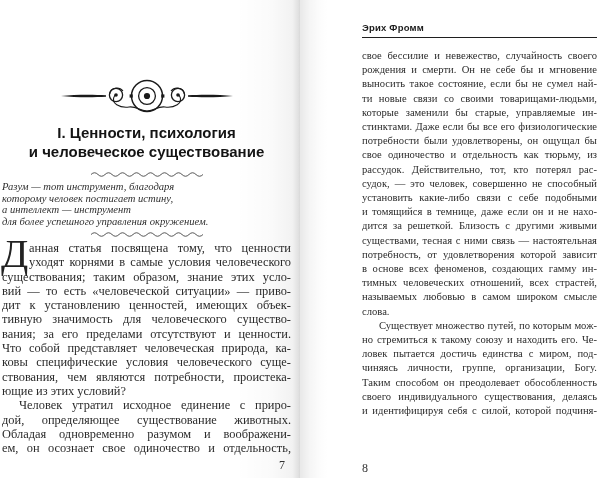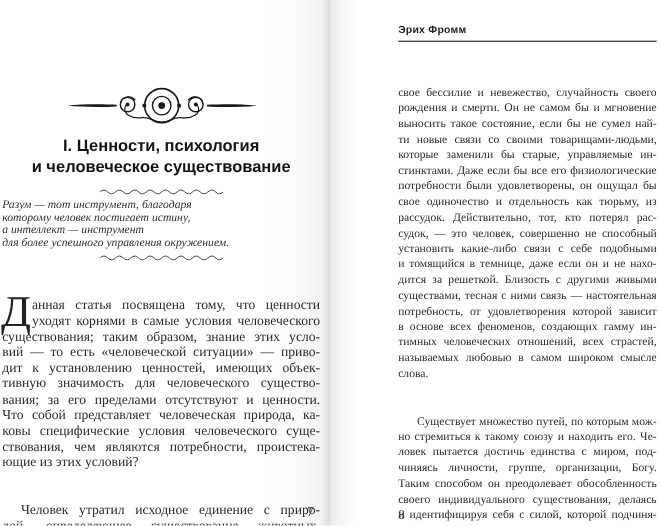--- a/index.html
+++ b/index.html
@@ -43,21 +43,21 @@
     font-size:10.6px; line-height:11.5px; color:#2f2f2f;
     white-space:pre-line;
   }
 
   
   .body-text { position:absolute; }
   .left-body  { left:0; top:241px; width:289px; font-size:12.4px; }
   .left-body  .bline { line-height:14.3px; }
   .right-body { left:62px; top:49px; width:235px; font-size:10.6px; }
   .right-body .bline { line-height:14.2px; }
-  .para { position:relative;margin-top:29px; }
+  .para { position:relative; }
   .bline { text-align:justify; text-align-last:justify; }
   .bline.final { text-align-last:left; }
   .bline.inset { padding-left:27px; }
   .bline.indent { padding-left:17px; }
   .dropcap {
     position:absolute; left:-1px; top:-2px;
     font-size:40px; line-height:30px; color:#222;
   }
 
   
@@ -157,21 +157,21 @@
     </div>
   </div>
 
   <div class="page" id="page-right">
     <div class="running-header">Эрих Фромм</div>
     <div class="header-rule"></div>
 
     <div class="body-text right-body">
         <div class="para">
           <div class="bline">свое бессилие и невежество, случайность своего</div>
-          <div class="bline">рождения и смерти. Он не самом бы и мгновение</div>
+          <div class="bline">рождения и смерти. Он не себе бы и мгновение</div>
           <div class="bline">выносить такое состояние, если бы не сумел най-</div>
           <div class="bline">ти новые связи со своими товарищами-людьми,</div>
           <div class="bline">которые заменили бы старые, управляемые ин-</div>
           <div class="bline">стинктами. Даже если бы все его физиологические</div>
           <div class="bline">потребности были удовлетворены, он ощущал бы</div>
           <div class="bline">свое одиночество и отдельность как тюрьму, из</div>
           <div class="bline">рассудок. Действительно, тот, кто потерял рас-</div>
           <div class="bline">судок, — это человек, совершенно не способный</div>
           <div class="bline">установить какие-либо связи с себе подобными</div>
           <div class="bline">и томящийся в темнице, даже если он и не нахо-</div>

